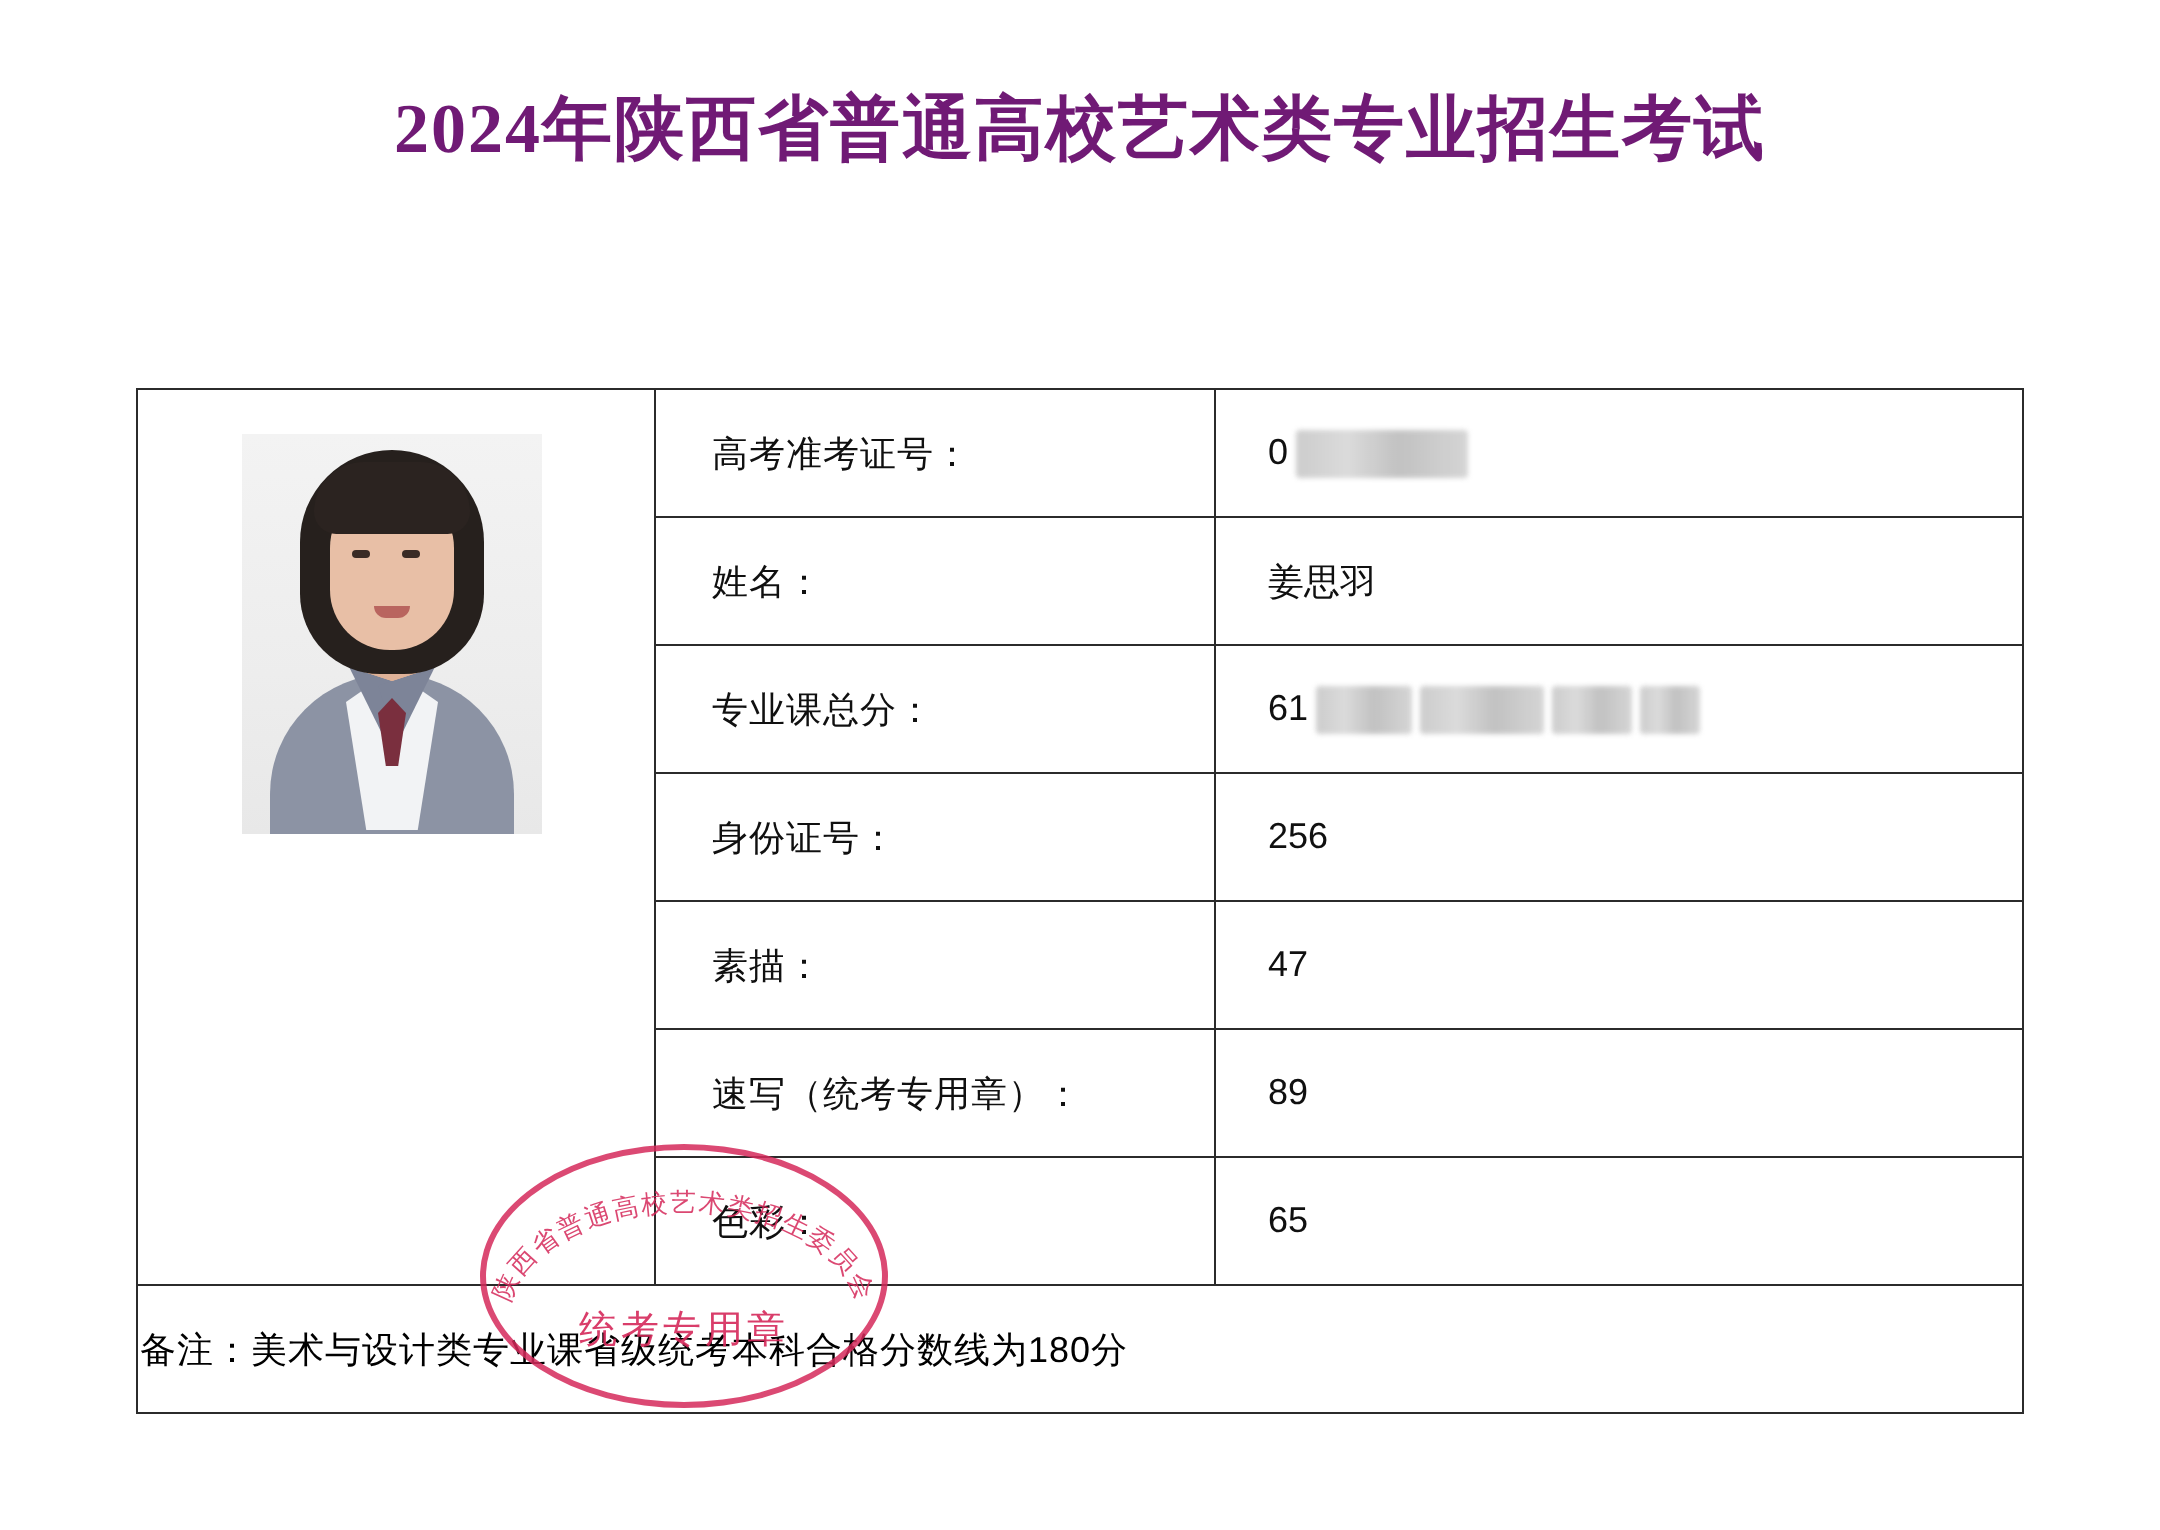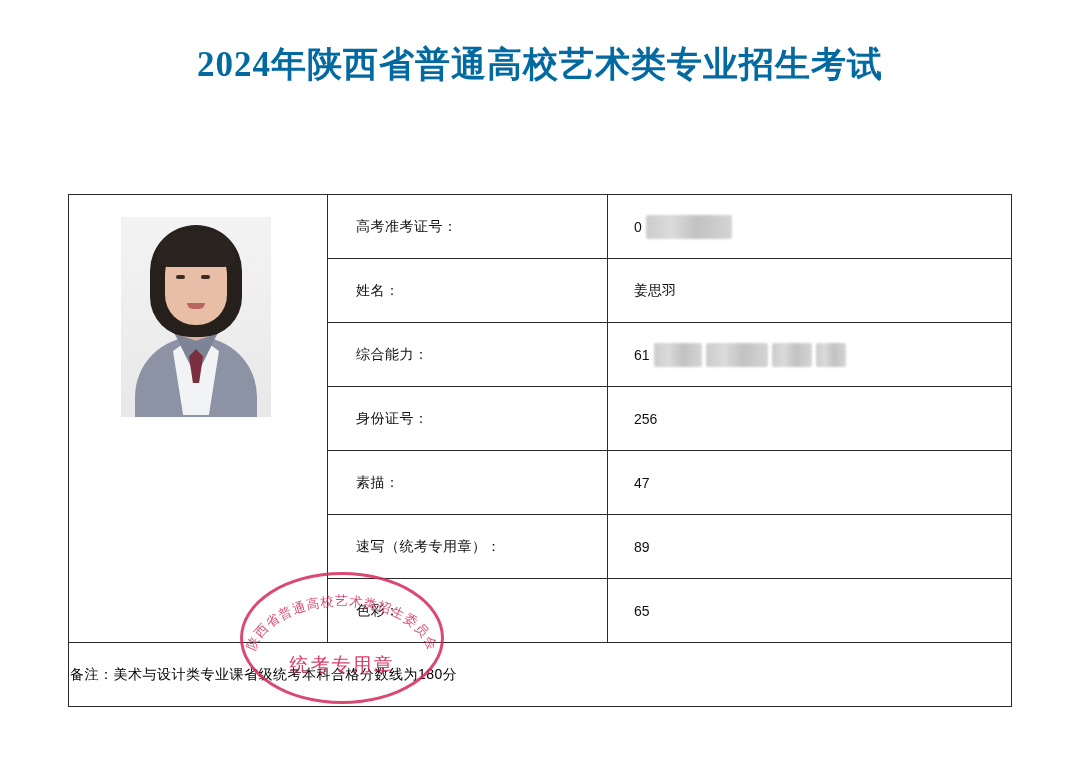--- a/index.html
+++ b/index.html
@@ -26,41 +26,41 @@
   
   .title-block {
     text-align: center;
     padding-top: 38px;
   }
   .title-line {
     font-size: 35px;
     font-weight: 600;
     letter-spacing: 1px;
     line-height: 54px;
-    color: #0369a1;
+    color: #701a75;
     font-family: "Liberation Serif", "DejaVu Serif", serif;
   }
 
   
   .cert-wrap {
     position: absolute;
     left: 68px;
     top: 194px;
     width: 944px;
   }
   table.cert {
     border-collapse: collapse;
     width: 944px;
     table-layout: fixed;
   }
   table.cert td {
     border: 1px solid #2b2b2b;
     height: 61px;
     vertical-align: middle;
-    font-size: 14px;
+    font-size: 18px;
     font-family: "Liberation Sans", "DejaVu Sans", sans-serif;
   }
   .photo-cell {
     width: 258px;
     padding: 0;
     position: relative;
     vertical-align: top;
   }
   .label-cell {
     width: 250px;
@@ -304,21 +304,21 @@
         <td class="label-cell">高考准考证号：</td>
         <td class="value-cell">
           <span class="value-inline">0</span><span class="redact r1"></span>
         </td>
       </tr>
       <tr>
         <td class="label-cell">姓名：</td>
         <td class="value-cell">姜思羽</td>
       </tr>
       <tr>
-        <td class="label-cell">综合能力：</td>
+        <td class="label-cell">专业课总分：</td>
         <td class="value-cell">
           <span class="value-inline">61</span><span class="redact r2"></span><span class="redact r3"></span><span class="redact r4"></span><span class="redact r5"></span>
         </td>
       </tr>
       <tr>
         <td class="label-cell">身份证号：</td>
         <td class="value-cell">256</td>
       </tr>
       <tr>
         <td class="label-cell">素描：</td>

